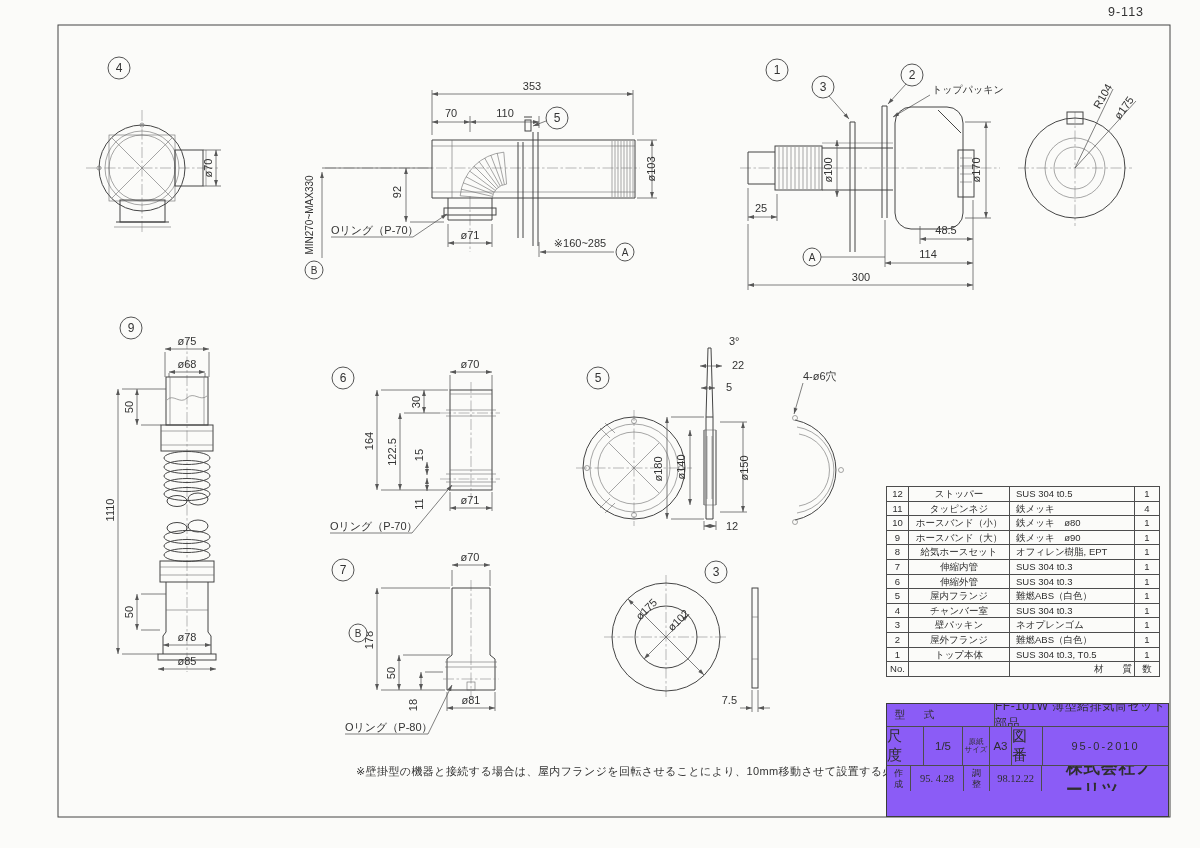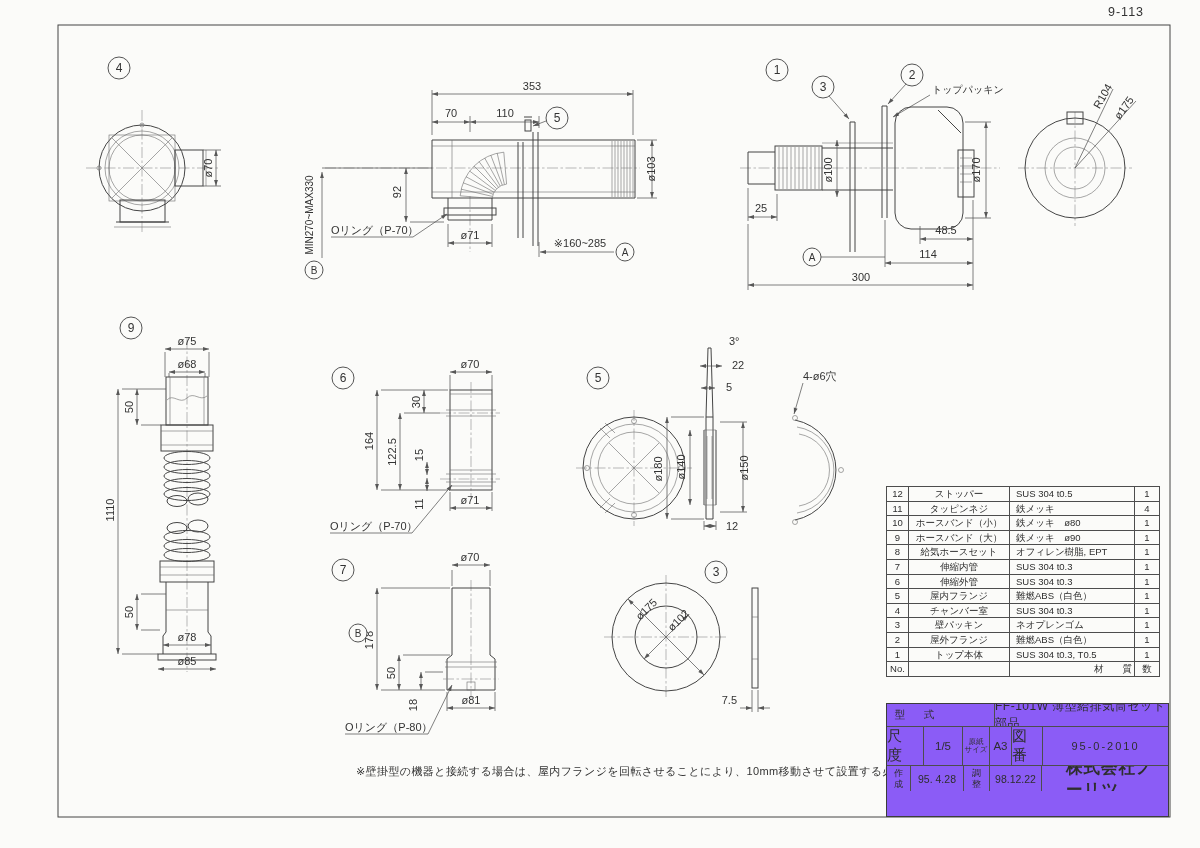--- a/index.html
+++ b/index.html
@@ -27,21 +27,21 @@
   #parts td.no,#parts td.qty,#parts td.name{text-align:center;}
   #parts td.mat{text-align:left;padding-left:6px;}
   
   #tb{position:absolute;left:886px;top:703px;width:283px;height:114px;border:1.6px solid #3c3c3c;
       box-sizing:border-box;display:grid;grid-template-rows:22px 39px 26px 1fr;background:#8b5cf6;}
   .tbr{display:grid;border-top:1px solid #4d4d4d;box-sizing:border-box;}
   .tbr:first-child{border-top:none;}
   .r1{grid-template-columns:59px 1fr;}
   .r2{grid-template-columns:59px 1fr;}
   .r3{grid-template-columns:36px 39px 27px 22px 31px 1fr;}
-  .r4{grid-template-columns:23px 53px 26px 52px 1fr;}
+  .r4{grid-template-columns:23px 53px 26px 52px 1fr;font-family:Liberation Serif, serif;}
   .tc{display:flex;align-items:center;justify-content:center;border-left:1px solid #4d4d4d;
       box-sizing:border-box;overflow:hidden;}
   .tc.c0{border-left:none;}
   .lbl{font-size:10.5px;letter-spacing:4px;}
   .lbl2{font-size:15px;letter-spacing:2px;}
   .model{font-size:12px;letter-spacing:0.5px;margin-left:48px;}
   .dname{font-size:12.5px;letter-spacing:7px;}
   .val{font-size:11.5px;}
   .dwgno{font-size:11px;letter-spacing:2px;}
   .stack{width:11px;word-break:break-all;line-height:1.12;text-align:center;font-size:9px;}

